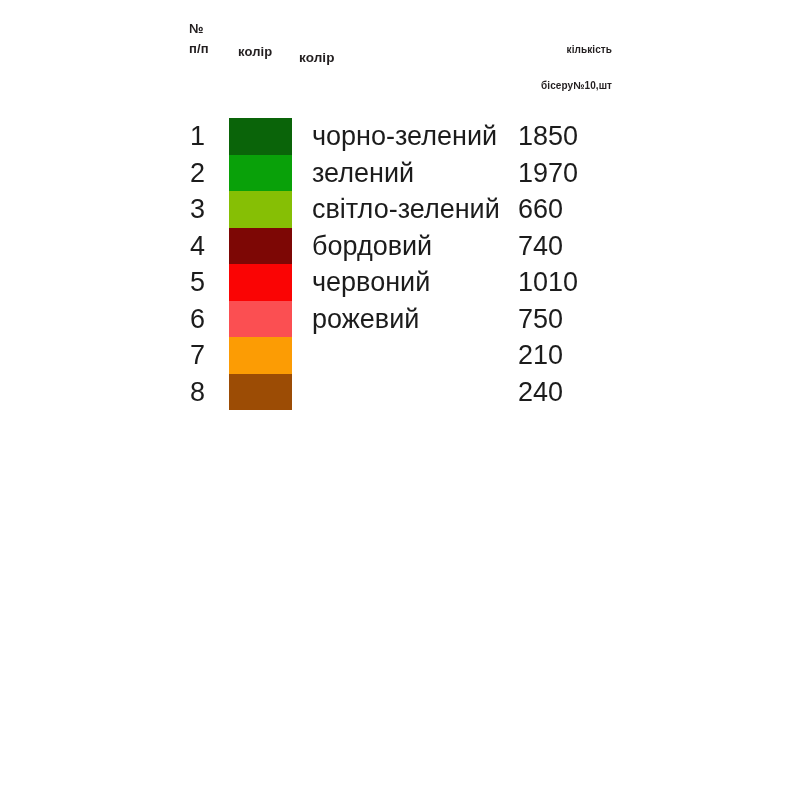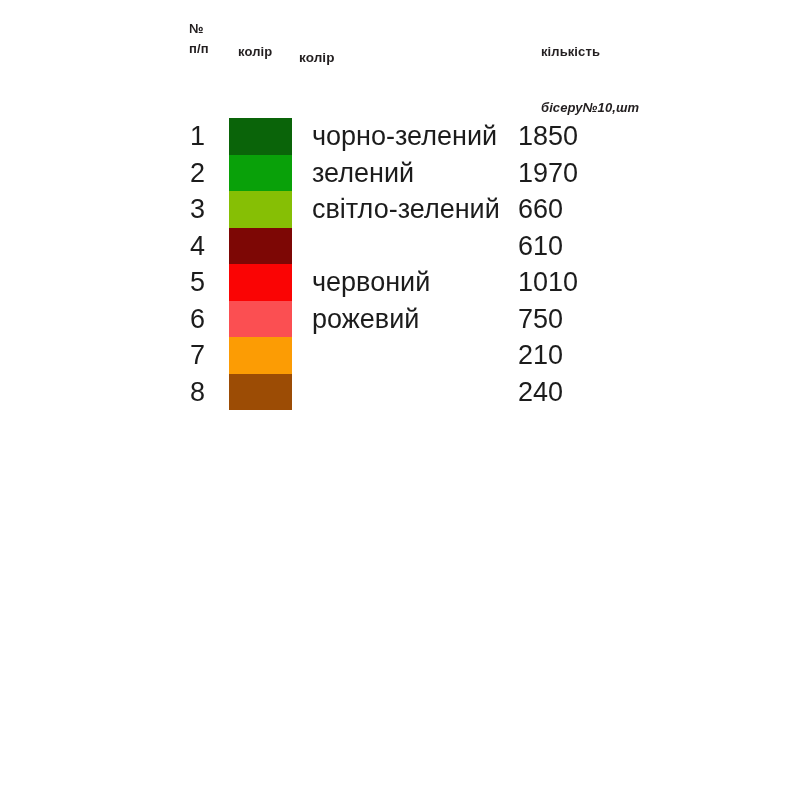--- a/index.html
+++ b/index.html
@@ -52,28 +52,28 @@
     font-size: 13px;
   }
   #hdr-color-name {
     left: 299px;
     top: 48px;
     font-size: 13.5px;
   }
   #hdr-qty {
     left: 541px;
     top: 42px;
-    font-size: 13px;
+    font-size: 10px;
+    text-align: right;
   }
   .hdr .l2 {
     display: block;
   }
   #hdr-qty .l2 {
-    margin-top: 36px;
-    font-style: italic;
+    margin-top: 20px;
   }
 
   
   #rows {
     position: absolute;
     left: 0;
     top: 118px;
     width: 800px;
   }
   .row {
@@ -137,21 +137,22 @@
       </div>
       <div class="row">
         <div class="cell c-index">3</div>
         <div class="swatch" style="background: rgb(134, 191, 5);"></div>
         <div class="cell c-name">світло-зелений</div>
         <div class="cell c-qty">660</div>
       </div>
       <div class="row">
         <div class="cell c-index">4</div>
         <div class="swatch" style="background: rgb(125, 7, 5);"></div>
-        <div class="cell c-qty">610</div>
+        <div class="cell c-name">бордовий</div>
+        <div class="cell c-qty">740</div>
       </div>
       <div class="row">
         <div class="cell c-index">5</div>
         <div class="swatch" style="background: rgb(250, 4, 4);"></div>
         <div class="cell c-name">червоний</div>
         <div class="cell c-qty">1010</div>
       </div>
       <div class="row">
         <div class="cell c-index">6</div>
         <div class="swatch" style="background: rgb(251, 79, 82);"></div>

